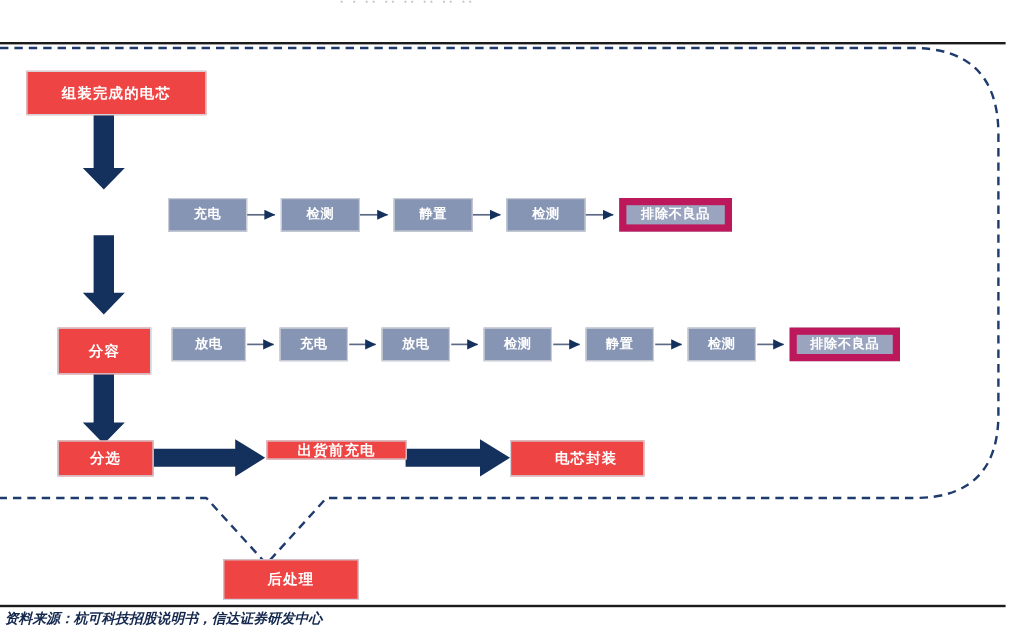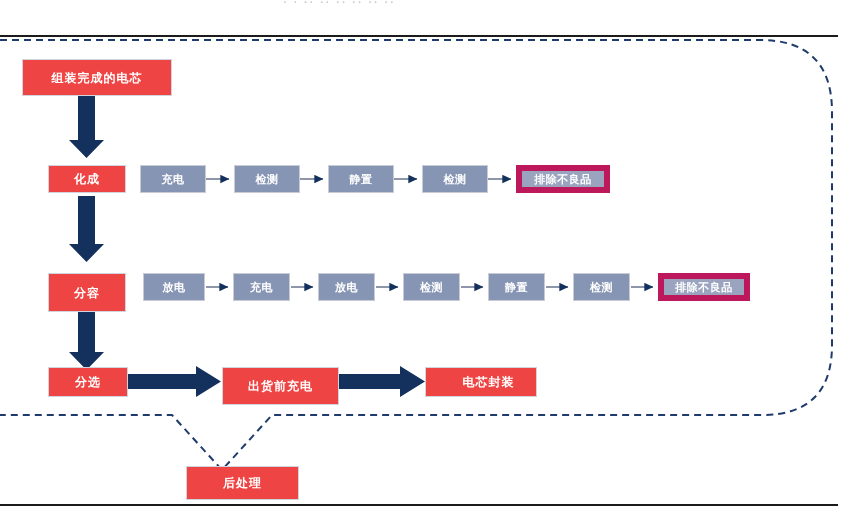--- a/index.html
+++ b/index.html
@@ -114,39 +114,39 @@
       <line x1="291" y1="287" x2="313" y2="287"></line>
       <line x1="376" y1="287" x2="398" y2="287"></line>
       <line x1="461" y1="287" x2="483" y2="287"></line>
       <line x1="546" y1="287" x2="568" y2="287"></line>
       <line x1="631" y1="287" x2="653" y2="287"></line>
     </g>
   </svg>
 
   <div class="box dark" style="left:22px;top:59px;width:150px;height:37px;">组装完成的电芯</div>
 
-  <div class="box dark" style="left:48px;top:165px;width:78px;height:28px;">化成</div>
 
   <div class="box mid" style="left:140px;top:165px;width:66px;height:28px;">充电</div>
   <div class="box mid" style="left:234px;top:165px;width:66px;height:28px;">检测</div>
   <div class="box mid" style="left:328px;top:165px;width:66px;height:28px;">静置</div>
   <div class="box mid" style="left:422px;top:165px;width:66px;height:28px;">检测</div>
   <div class="box pale" style="left:516px;top:165px;width:94px;height:28px;">排除不良品</div>
 
   <div class="box dark" style="left:48px;top:273px;width:78px;height:39px;">分容</div>
 
   <div class="box mid" style="left:143px;top:273px;width:62px;height:28px;">放电</div>
   <div class="box mid" style="left:233px;top:273px;width:57px;height:28px;">充电</div>
   <div class="box mid" style="left:318px;top:273px;width:57px;height:28px;">放电</div>
   <div class="box mid" style="left:403px;top:273px;width:57px;height:28px;">检测</div>
   <div class="box mid" style="left:488px;top:273px;width:57px;height:28px;">静置</div>
   <div class="box mid" style="left:573px;top:273px;width:57px;height:28px;">检测</div>
   <div class="box pale" style="left:658px;top:273px;width:92px;height:28px;">排除不良品</div>
 
   <div class="box dark" style="left:48px;top:367px;width:80px;height:30px;">分选</div>
-  <div class="box dark" style="left:222px;top:367px;width:117px;height:38px;">出货前充电</div>
+  <div class="box dark" style="left:222px;top:367px;width:117px;height:16px;">出货前充电</div>
   <div class="box dark" style="left:425px;top:367px;width:112px;height:30px;padding-left:15px;">电芯封装</div>
 
   <div class="box dark" style="left:186px;top:466px;width:113px;height:34px;">后处理</div>
 
   <div class="rule-bottom"></div>
+  <div class="source">资料来源：杭可科技招股说明书，信达证券研发中心</div>
 
 </div>
 
 </body></html>

